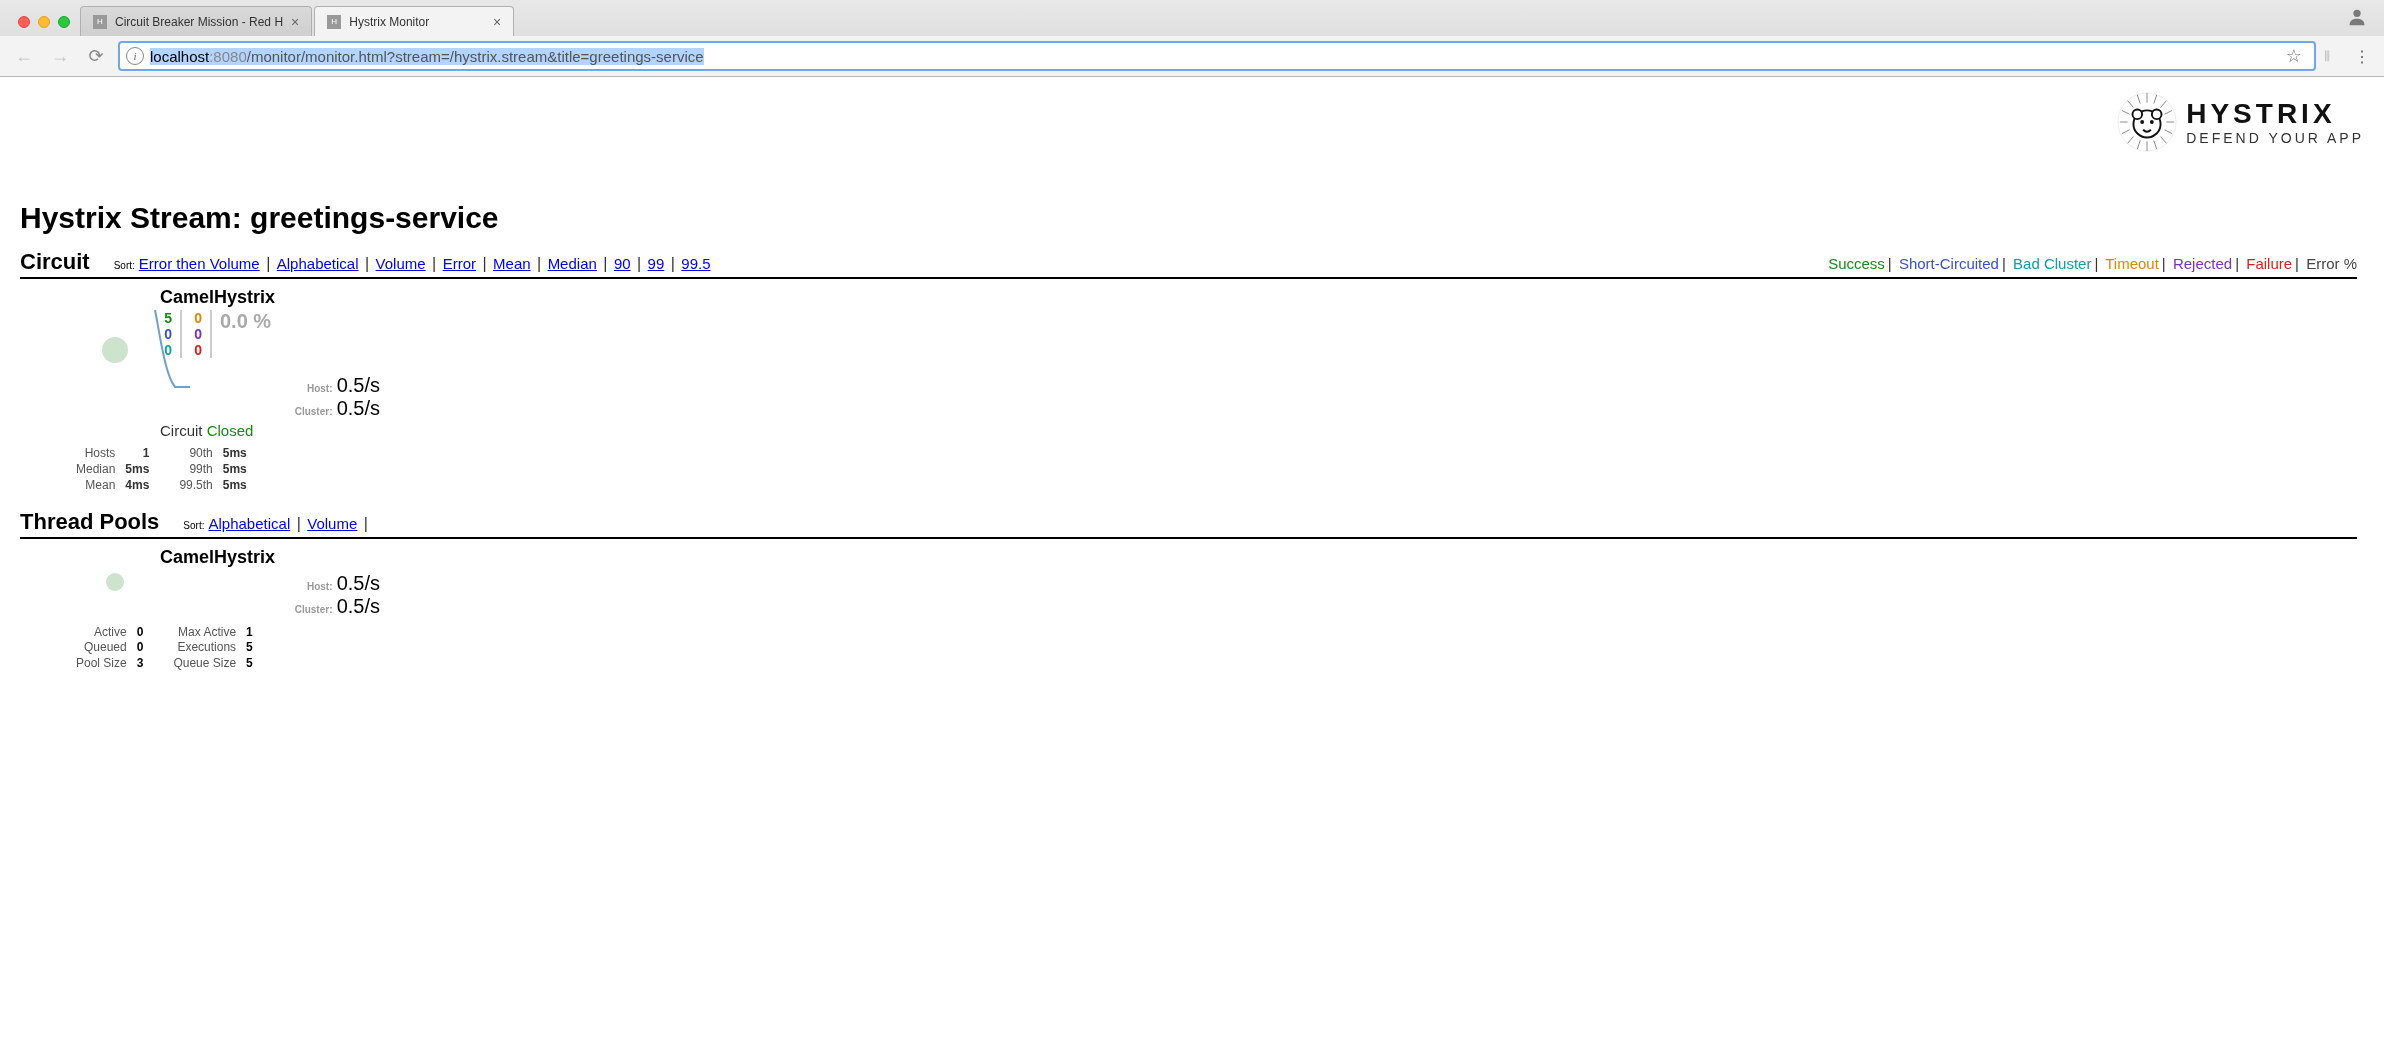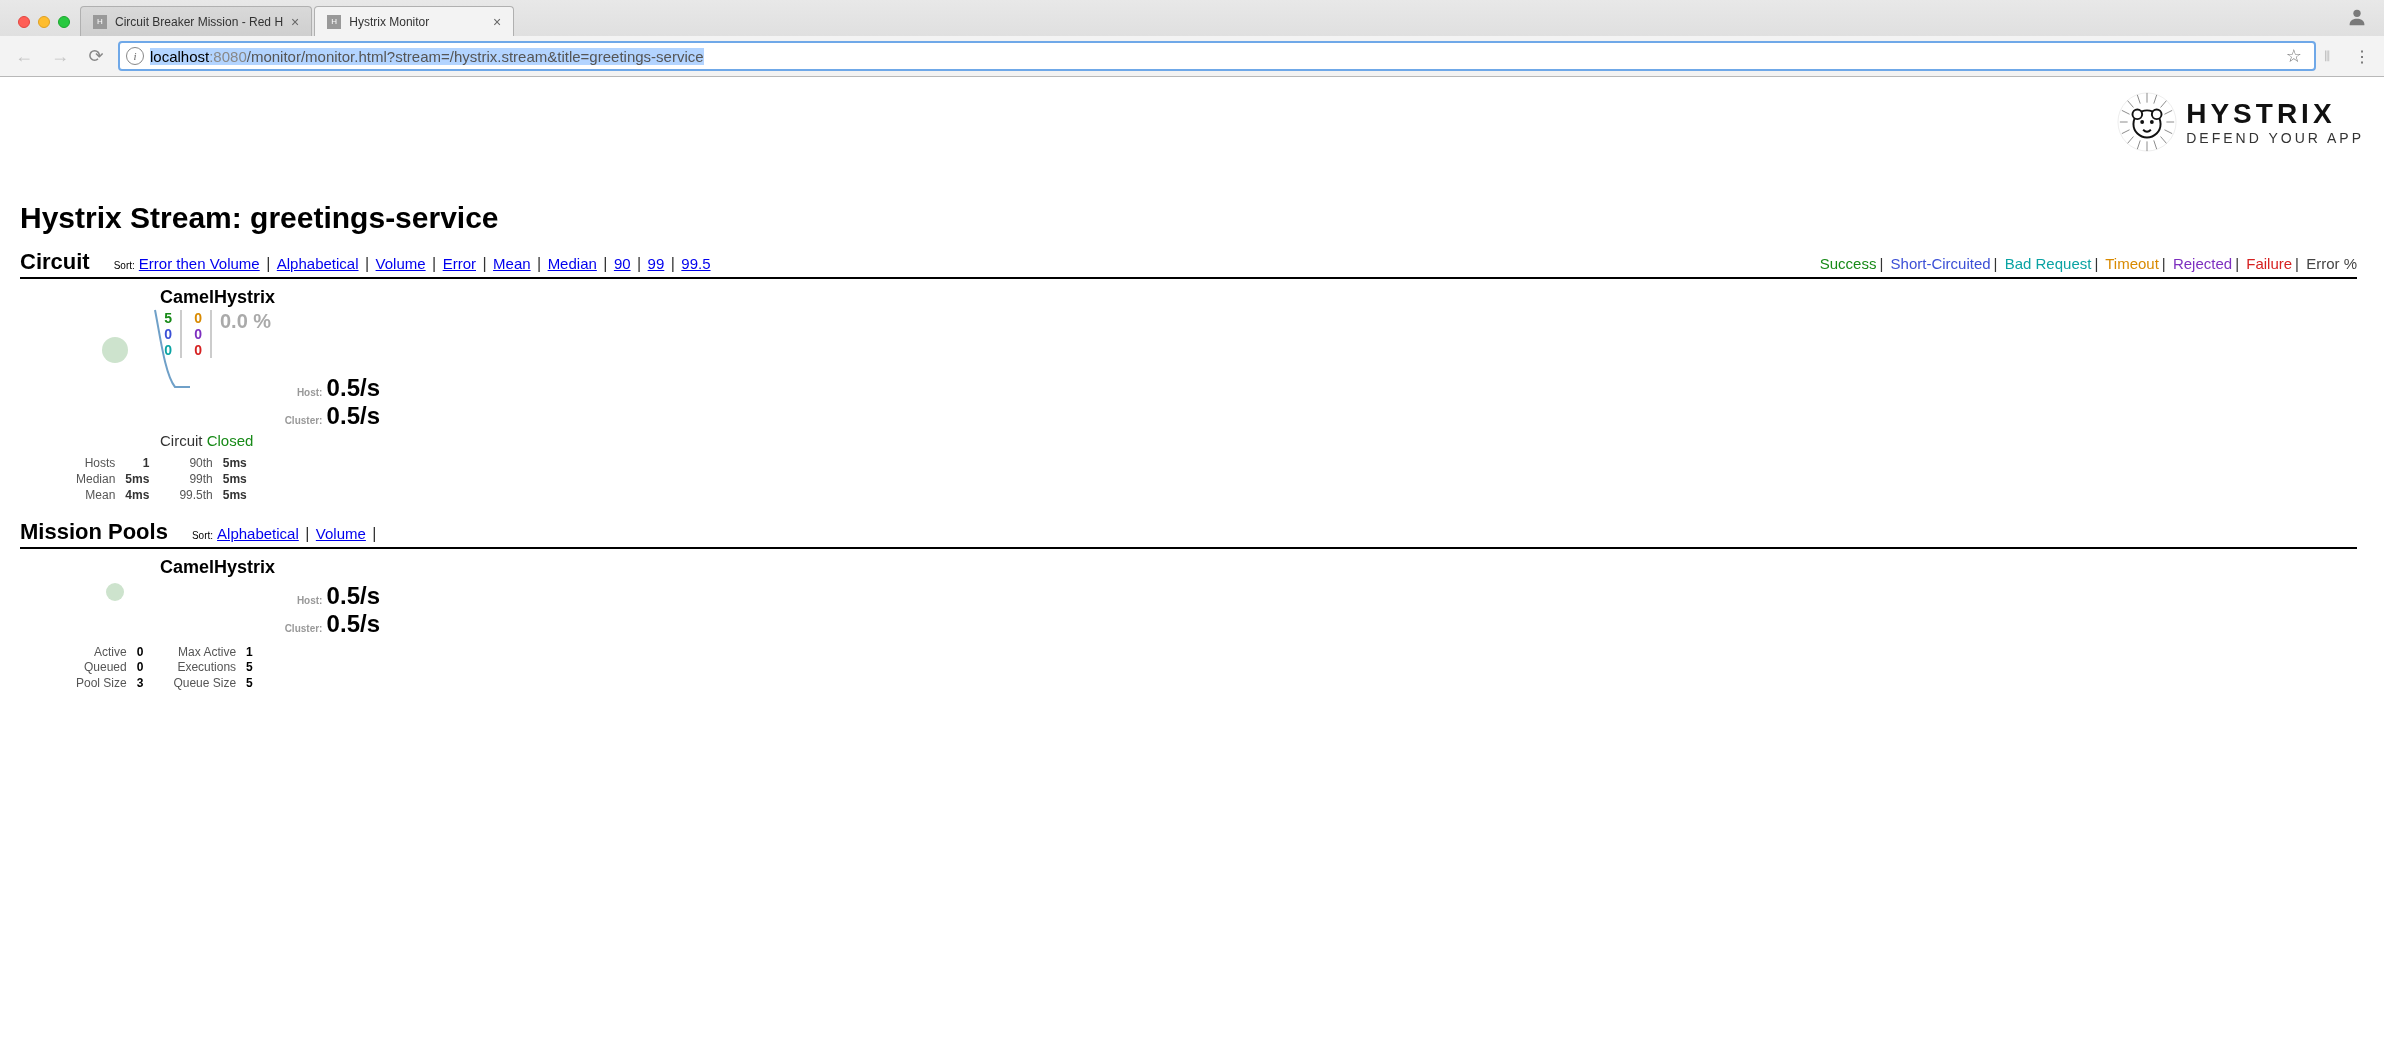--- a/index.html
+++ b/index.html
@@ -66,21 +66,21 @@
 .spark { position: absolute; left: 130px; top: 18px; }
 .circuit-info { flex: 1; }
 .ci-name { font-size: 18px; font-weight: bold; margin-bottom: 2px; }
 .ci-counts { display: flex; align-items: flex-start; gap: 6px; }
 .ci-cols { display: flex; gap: 6px; font-size: 14px; font-weight: bold; line-height: 1.15; }
 .ci-col { display: flex; flex-direction: column; align-items: flex-end; width: 12px; }
 .ci-divider { width: 2px; background: #ccc; align-self: stretch; margin: 0 2px; }
 .ci-pct { font-size: 20px; font-weight: bold; color: #aaa; }
 .ci-rates { margin-top: 16px; font-size: 15px; text-align: right; }
 .ci-rates .lbl { color: #999; font-weight: bold; font-size: 10px; }
-.ci-rates .val { font-weight: bold; font-size: 24px; }
+.ci-rates .val { font-weight: normal; font-size: 20px; }
 .ci-status { text-align: left; font-size: 15px; margin-top: 2px; }
 .ci-status .lbl { color: #333; }
 .ci-status .val { color: #178a17; }
 .ci-stats { display: flex; gap: 18px; font-size: 12px; color: #333; margin-top: 6px; justify-content: flex-start; margin-left: -90px; }
 .ci-stats table td { text-align: right; padding: 0 4px; line-height: 1.15; }
 .ci-stats table td.lbl { color: #555; font-weight: normal; }
 .ci-stats table td.val { font-weight: bold; }
 
 
 .tp-card { display: flex; margin-top: 8px; width: 360px; }
@@ -198,21 +198,21 @@
       <a href="#">Error</a><span class="sep"> | </span>
       <a href="#">Mean</a><span class="sep"> | </span>
       <a href="#">Median</a><span class="sep"> | </span>
       <a href="#">90</a><span class="sep"> | </span>
       <a href="#">99</a><span class="sep"> | </span>
       <a href="#">99.5</a>
     </span>
     <span class="legend">
       <span class="lg-success">Success</span><span class="sep">|</span>
       <span class="lg-short">Short-Circuited</span><span class="sep">|</span>
-      <span class="lg-bad">Bad Request</span><span class="sep">|</span>
+      <span class="lg-bad">Bad Cluster</span><span class="sep">|</span>
       <span class="lg-timeout">Timeout</span><span class="sep">|</span>
       <span class="lg-rejected">Rejected</span><span class="sep">|</span>
       <span class="lg-failure">Failure</span><span class="sep">|</span>
       <span class="lg-errpct">Error %</span>
     </span>
   </div>
 
   <div class="circuit-card">
     <div class="circuit-graph">
       <div class="health-circle"></div>
@@ -278,21 +278,21 @@
                 <td class="lbl">99.5th</td>
                 <td class="val">5ms</td>
               </tr>
         </tbody>
           </table>
       </div>
     </div>
   </div>
 
   <div class="section-row">
-    <div class="section-title">Mission Pools</div>
+    <div class="section-title">Thread Pools</div>
     <span class="sort-label">Sort:</span>
     <span class="sort-links">
       <a href="#">Alphabetical</a><span class="sep"> | </span>
       <a href="#">Volume</a><span class="sep"> |</span>
     </span>
   </div>
 
   <div class="tp-card">
     <div class="tp-graph">
       <div class="tp-circle"></div>

